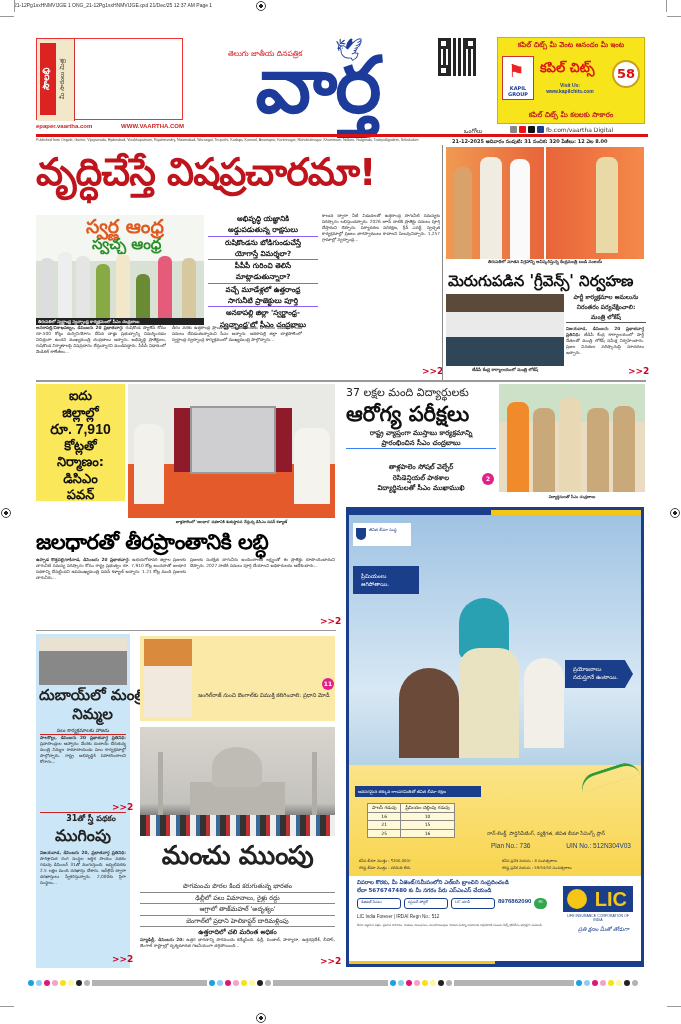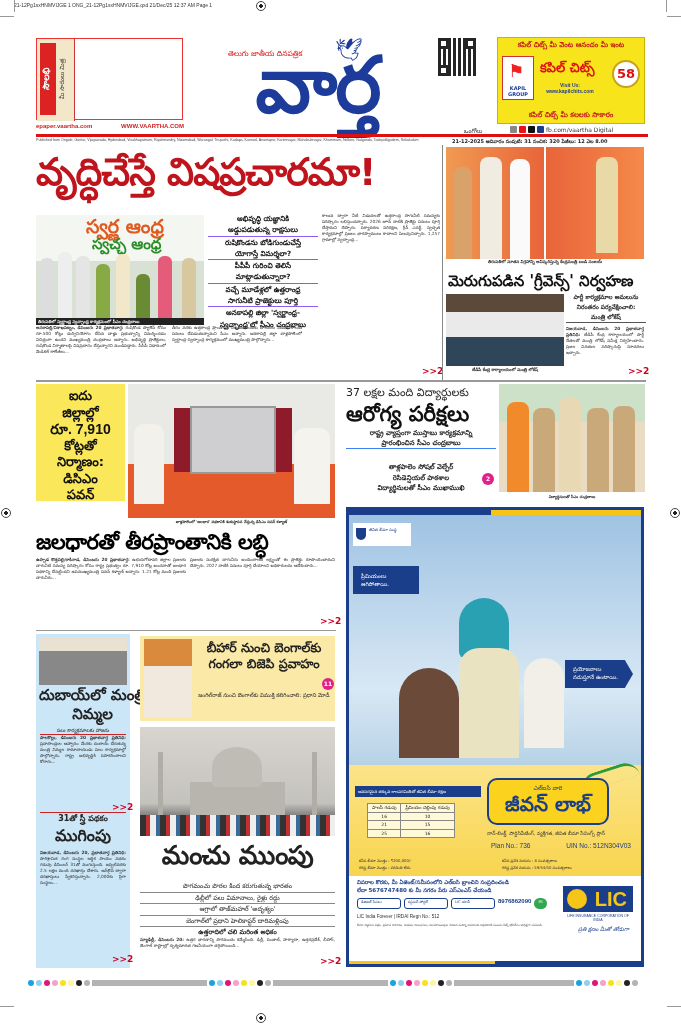--- a/index.html
+++ b/index.html
@@ -106,21 +106,21 @@
   .lic .phone{font-size:6px;font-weight:bold;color:#1a3e8a;font-family:"Liberation Sans",sans-serif}
   .lic .follow{position:absolute;left:8px;top:38px;font-size:4.6px;color:#333;font-family:"Liberation Sans",sans-serif}
   .lic .fine{position:absolute;left:8px;top:47px;width:200px;font-size:3px;color:#555;line-height:4px}
   .lic .footband{position:absolute;left:0;top:451px;width:292px;height:6px;background:linear-gradient(90deg,#f5c518 0 50%,#1a3e8a 50%)}
   
   .dubai{left:36px;top:634px;width:94px;height:334px;background:#cbe6f6}
   .dubai .ph{position:absolute;left:3px;top:3px;width:88px;height:48px;background:linear-gradient(180deg,#e9e2d3 0 30%,#888 30%)}
   .dubai .h1{position:absolute;left:0;top:52px;width:113px;text-align:center;font-size:15px;font-weight:bold;line-height:19px}
   .dubai .s1{position:absolute;left:4px;top:93px;width:86px;text-align:center;font-size:5px;border-bottom:1px solid #c22}
   .dubai .txt{position:absolute;left:4px;top:101px;width:86px}
-  .dubai .h2{position:absolute;left:0;top:180px;width:94px;text-align:center;font-size:8px;font-weight:bold}
+  .dubai .h2{position:absolute;left:8px;top:180px;width:94px;text-align:center;font-size:8px;font-weight:bold}
   .dubai .h3{position:absolute;left:0;top:192px;width:94px;text-align:center;font-size:16px;font-weight:bold}
   .dubai .txt2{position:absolute;left:4px;top:216px;width:86px}
   .bihar{left:140px;top:636px;width:195px;height:85px;background:#fbe9a8}
   .bihar .ph{position:absolute;left:4px;top:3px;width:48px;height:78px;background:linear-gradient(180deg,#d98a3c 0 35%,#f1e8de 35%)}
   .bihar .h{position:absolute;left:56px;top:4px;width:136px;text-align:center;font-size:12.5px;font-weight:bold;line-height:16px}
   .bihar .s{position:absolute;left:56px;top:55px;width:136px;text-align:center;font-size:5.5px;line-height:8px}
   .taj{left:140px;top:727px;width:195px;height:109px;background:linear-gradient(180deg,#d8d5cf,#c4c2bd 70%,#6a6a6a 85%,#444)}
   .taj .dome{position:absolute;left:72px;top:20px;width:50px;height:40px;border-radius:50% 50% 10% 10%;background:#bfbcb6}
   .taj .base{position:absolute;left:50px;top:55px;width:95px;height:40px;background:#b8b5ae}
   .taj .min{position:absolute;top:25px;width:5px;height:70px;background:#b0ada7}
@@ -331,24 +331,20 @@
     <tr>
           <td>21</td>
           <td>15</td>
         </tr>
     <tr>
           <td>25</td>
           <td>16</td>
         </tr>
   </tbody>
     </table>
-  <div class="jl">
-    <div class="s">ఎల్ఐసి వారి</div>
-    <div class="b">జీవన్ లాభ్</div>
-  </div>
   <div class="planline">నాన్-లింక్డ్, పార్టిసిపేటింగ్, వ్యక్తిగత, జీవిత బీమా సేవింగ్స్ ప్లాన్</div>
   <div class="plan">
     <span>Plan No.: 736</span>
     <span>UIN No.: 512N304V03</span>
   </div>
   <div class="bullets">
     <span>కనీస బీమా మొత్తం : ₹200,000/-</span>
       <span>కనీస ప్రవేశ వయసు : 8 సంవత్సరాలు</span>
     <span>గరిష్ట బీమా మొత్తం : పరిమితి లేదు</span>
       <span>గరిష్ట ప్రవేశ వయసు : 59/54/50 సంవత్సరాలు</span>
@@ -390,21 +386,20 @@
   <div class="h3">ముగింపు</div>
   <div class="txt2 body-text">
     <b>విజయవాడ, డిసెంబరు 20, ప్రభాతవార్త ప్రతినిధి:</b>
     <span>పారిశ్రామిక రంగ సంస్థల ఆర్థిక సాయం పథకం గడువు డిసెంబర్ 31తో ముగుస్తుంది. ఇప్పటివరకు 2.5 లక్షల మంది దరఖాస్తు చేశారు. ఆన్‌లైన్ ద్వారా దరఖాస్తులు స్వీకరిస్తున్నారు. 2,000కు పైగా సంస్థలు...</span>
   </div>
   <div class="more abs" style="left:76px;top:320px">&gt;&gt;2</div>
 </div>
 
 <div class="abs bihar">
   <div class="ph"></div>
-  <div class="h">బీహార్ నుంచి బెంగాల్‌కు గంగలా బిజెపి ప్రవాహం</div>
   <div class="s">జంగిల్‌రాజ్ నుంచి బెంగాల్‌కు విముక్తి కలిగించాలి: ప్రధాని మోడీ</div>
   <div class="abs pg-badge" style="left:182px;top:42px">11</div>
 </div>
 
 <div class="abs taj">
   <div class="min" style="left:18px"></div>
   <div class="min" style="left:172px"></div>
   <div class="base"></div>
   <div class="dome"></div>
   <div style="position:absolute;left:0;top:88px;width:195px;height:21px;background:repeating-linear-gradient(90deg,#333 0 6px,#c03030 6px 10px,#eee 10px 16px,#3a6a9a 16px 20px)"></div>

